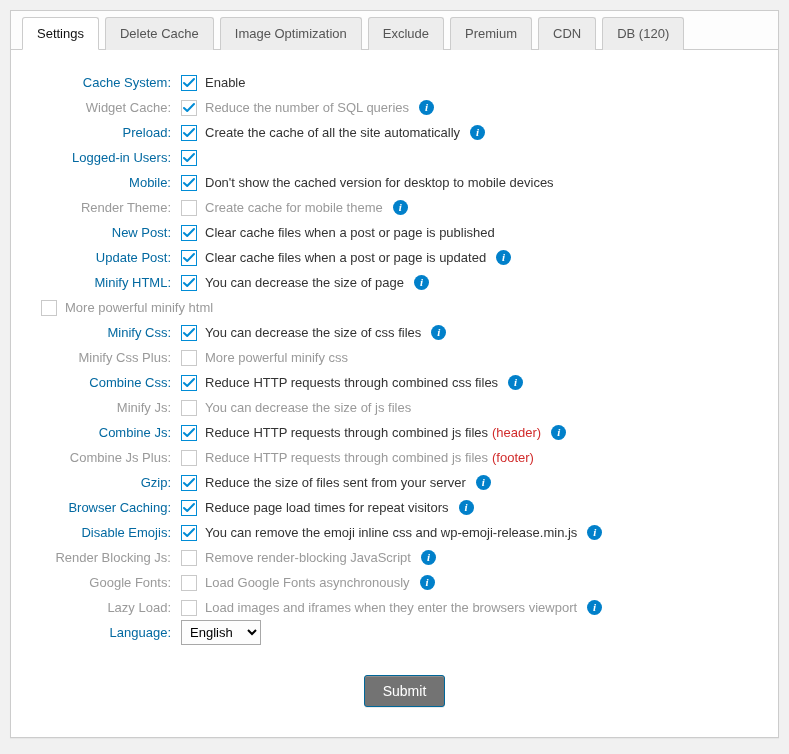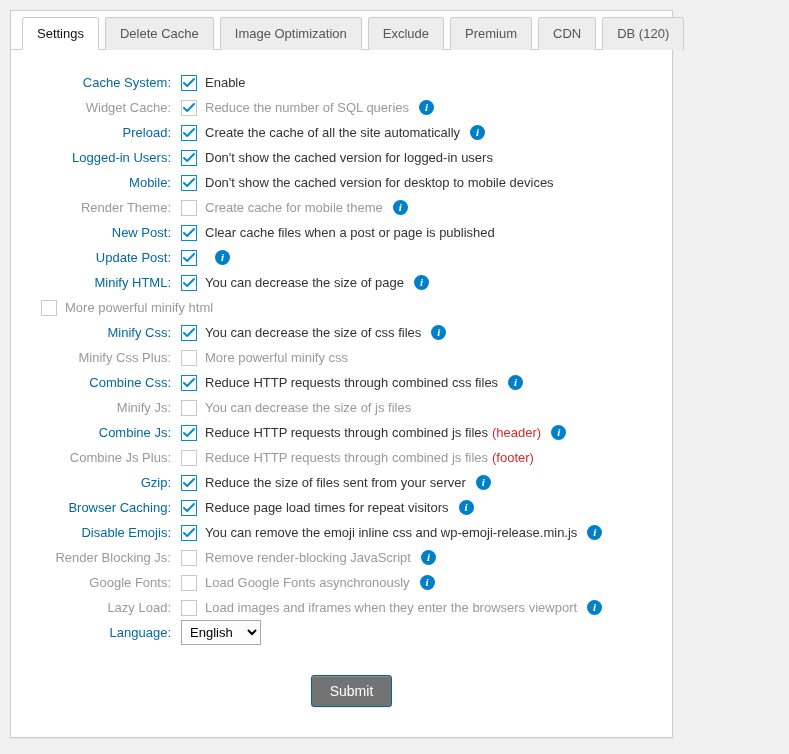--- a/index.html
+++ b/index.html
@@ -5,21 +5,21 @@
   * { box-sizing: border-box; }
   body {
     margin: 0;
     padding: 10px;
     font-family: -apple-system, BlinkMacSystemFont, "Segoe UI", Helvetica, Arial, sans-serif;
     font-size: 13px;
     background: #f1f1f1;
     color: #333;
   }
   .panel {
-    width: 663px;
+    width: 769px;
     background: #fff;
     border: 1px solid #ccc;
     box-shadow: 0 1px 1px rgba(0,0,0,.04);
     padding: 0;
   }
   .tabs {
     display: flex;
     border-bottom: 1px solid #ccc;
     margin: 0;
     padding-left: 8px;
@@ -162,21 +162,20 @@
           <span class="desc">Create the cache of all the site automatically</span>
           <span class="info-icon">i</span>
         </div>
         <div class="row">
           <div class="row-label">Logged-in Users:</div>
           <span class="chk checked">
             <svg width="12" height="12" viewBox="0 0 12 12">
               <path d="M1 6 L4.2 9 L11 2" stroke="#018cd6" stroke-width="2" fill="none" stroke-linecap="round" stroke-linejoin="round"></path>
             </svg>
           </span>
-          <span class="desc">Don't show the cached version for logged-in users</span>
         </div>
         <div class="row">
           <div class="row-label">Mobile:</div>
           <span class="chk checked">
             <svg width="12" height="12" viewBox="0 0 12 12">
               <path d="M1 6 L4.2 9 L11 2" stroke="#018cd6" stroke-width="2" fill="none" stroke-linecap="round" stroke-linejoin="round"></path>
             </svg>
           </span>
           <span class="desc">Don't show the cached version for desktop to mobile devices</span>
         </div>
@@ -195,20 +194,21 @@
           </span>
           <span class="desc">Clear cache files when a post or page is published</span>
         </div>
         <div class="row">
           <div class="row-label">Update Post:</div>
           <span class="chk checked">
             <svg width="12" height="12" viewBox="0 0 12 12">
               <path d="M1 6 L4.2 9 L11 2" stroke="#018cd6" stroke-width="2" fill="none" stroke-linecap="round" stroke-linejoin="round"></path>
             </svg>
           </span>
+          <span class="desc">Clear cache files when a post or page is updated</span>
           <span class="info-icon">i</span>
         </div>
         <div class="row">
           <div class="row-label">Minify HTML:</div>
           <span class="chk checked">
             <svg width="12" height="12" viewBox="0 0 12 12">
               <path d="M1 6 L4.2 9 L11 2" stroke="#018cd6" stroke-width="2" fill="none" stroke-linecap="round" stroke-linejoin="round"></path>
             </svg>
           </span>
           <span class="desc">You can decrease the size of page</span>

